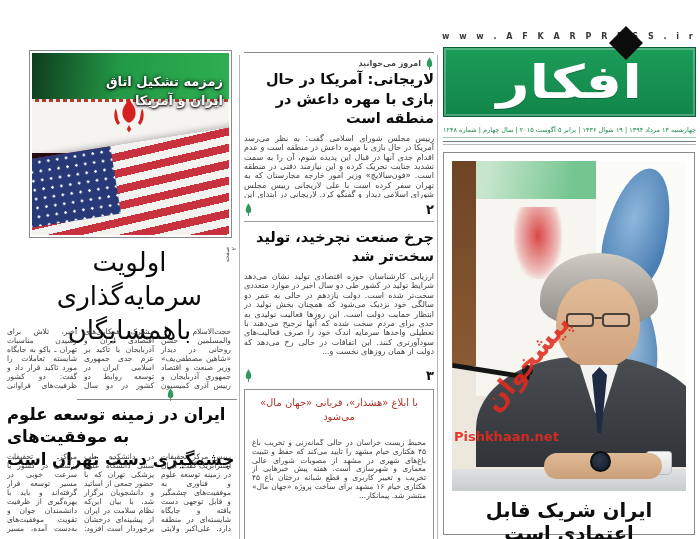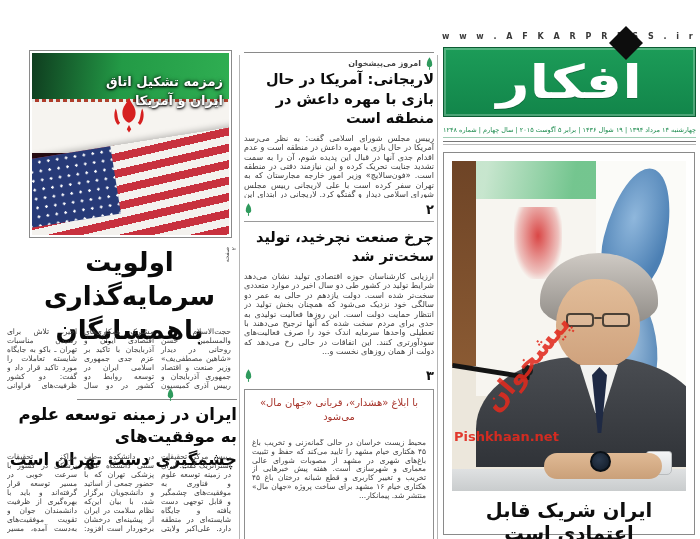--- a/index.html
+++ b/index.html
@@ -123,28 +123,28 @@
   .fi-us { position:absolute; top:50%; right:-12%; width:125%; height:62%; transform:rotate(-9deg);
     background:repeating-linear-gradient(176deg,#c8313e 0 8px,#f4f2ee 8px 16px); box-shadow:0 -2px 6px rgba(0,0,0,.25); }
   .fi-canton { position:absolute; left:0; top:0; width:46%; height:60%; background:#273a77;
     background-image:radial-gradient(#fff 1px, transparent 1.5px); background-size:9px 9px; }
   .fi-overlay { position:absolute; top:20px; right:6px; width:118px;
     color:#fff; font-size:13px; font-weight:bold; line-height:1.45; text-align:right;
     text-shadow:0 0 4px #000,0 1px 2px #000; }
   .fi-vcap { position:absolute; top:196px; right:-6px; font-size:6px; color:#555;
     writing-mode:vertical-rl; transform:rotate(180deg); letter-spacing:1px; }
   .lead-h1 { position:absolute; top:246px; right:0; width:215px;
-    font-size:26px; font-weight:bold; color:#0a0a0a; line-height:1.3; text-align:center; letter-spacing:-.5px; }
+    font-size:26px; font-weight:normal; color:#0a0a0a; line-height:1.3; text-align:center; letter-spacing:-.5px; }
   .lead-body { position:absolute; top:327px; right:6px; width:224px; height:71px;
     columns:3; column-gap:7px; font-size:7.5px; line-height:1.2; color:#3c3c3c;
     text-align:justify; overflow:hidden; }
   .sec-div { position:absolute; top:399px; right:0; width:160px; border-top:1px solid #8a8a8a; }
   .sec-div .tree { position:absolute; top:-12px; right:62px; }
   .lead-h2 { position:absolute; top:404px; right:0; width:230px;
-    font-size:16.5px; font-weight:bold; color:#0a0a0a; line-height:1.35; text-align:right;margin-left:12px; }
+    font-size:16.5px; font-weight:bold; color:#0a0a0a; line-height:1.35; text-align:left;margin-left:12px; }
   .sec-body { position:absolute; top:452px; right:6px; width:224px; height:87px;
     columns:3; column-gap:7px; font-size:7.5px; line-height:1.2; color:#3c3c3c;
     text-align:justify; overflow:hidden; }
 </style>
 </head>
 <body>
 
 <div class="page">
 
   <div class="website">w w w . A F K A R P R E S S . i r</div>
@@ -190,21 +190,21 @@
 
   <div class="vrule r"></div>
   <div class="vrule l"></div>
 
   <div class="midcol">
     <div class="today">
       <svg class="tree" viewBox="0 0 10 14">
         <path d="M5 0 C7 3 8 5 8 8 C8 10 6.5 11 5 11 C3.5 11 2 10 2 8 C2 5 3 3 5 0 Z"></path>
           <rect x="4.4" y="11" width="1.2" height="3"></rect>
       </svg>
-      <span class="today-label">امروز می‌پیشخوان</span>
+      <span class="today-label">امروز می‌خوانید</span>
     </div>
 
     <h3 class="m-headline">لاریجانی: آمریکا در حال بازی با مهره داعش در منطقه است</h3>
     <p class="m-body" style="height:64px">رییس مجلس شورای اسلامی گفت: به نظر می‌رسد آمریکا در حال بازی با مهره داعش در منطقه است و عدم اقدام جدی آنها در قبال این پدیده شوم، آن را به سمت تشدید جنایت تحریک کرده و این نیازمند دقتی در منطقه است. «فون‌سالایچ» وزیر امور خارجه مجارستان که به تهران سفر کرده است با علی لاریجانی رییس مجلس شورای اسلامی دیدار و گفتگو کرد. لاریجانی در ابتدای این دیدار با اشاره به پیشینه خوب مناسبات دو کشور گفت: ایران و مجارستان می‌توانند...</p>
     <div class="m-foot">
       <span class="pageno">۲</span>
       <svg class="tree" viewBox="0 0 10 14">
         <path d="M5 0 C7 3 8 5 8 8 C8 10 6.5 11 5 11 C3.5 11 2 10 2 8 C2 5 3 3 5 0 Z"></path>
           <rect x="4.4" y="11" width="1.2" height="3"></rect>
       </svg>

